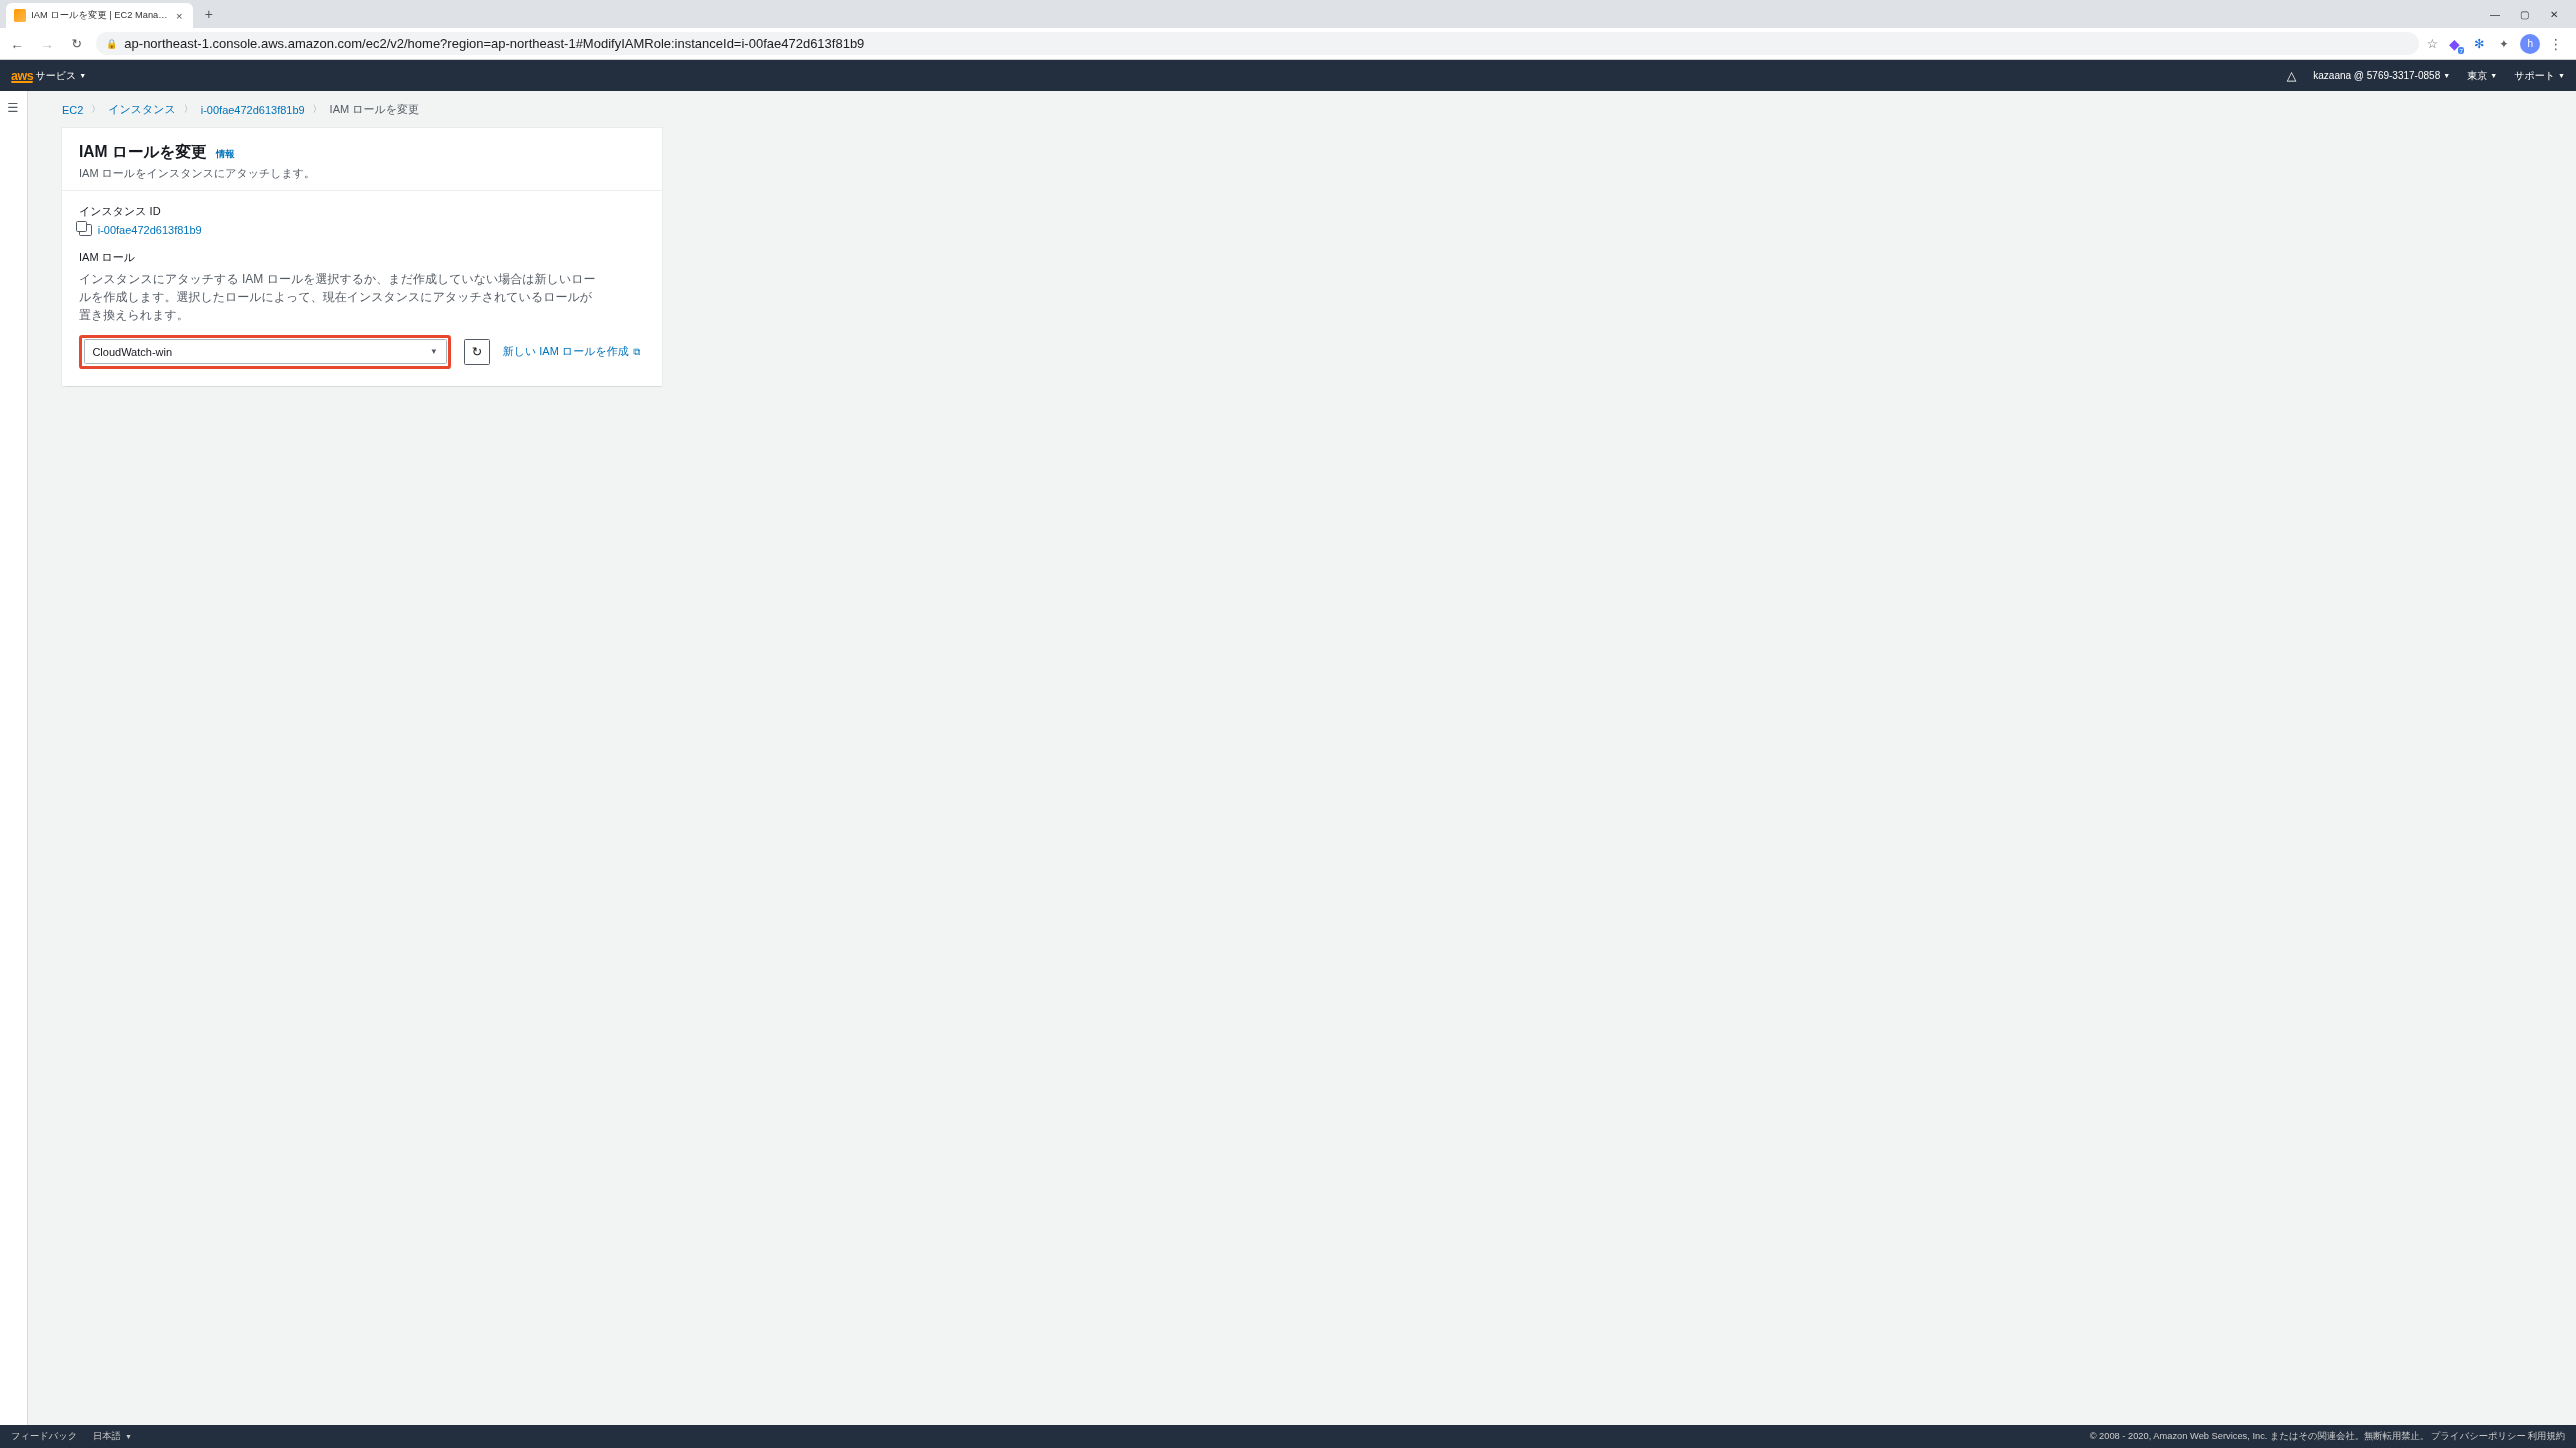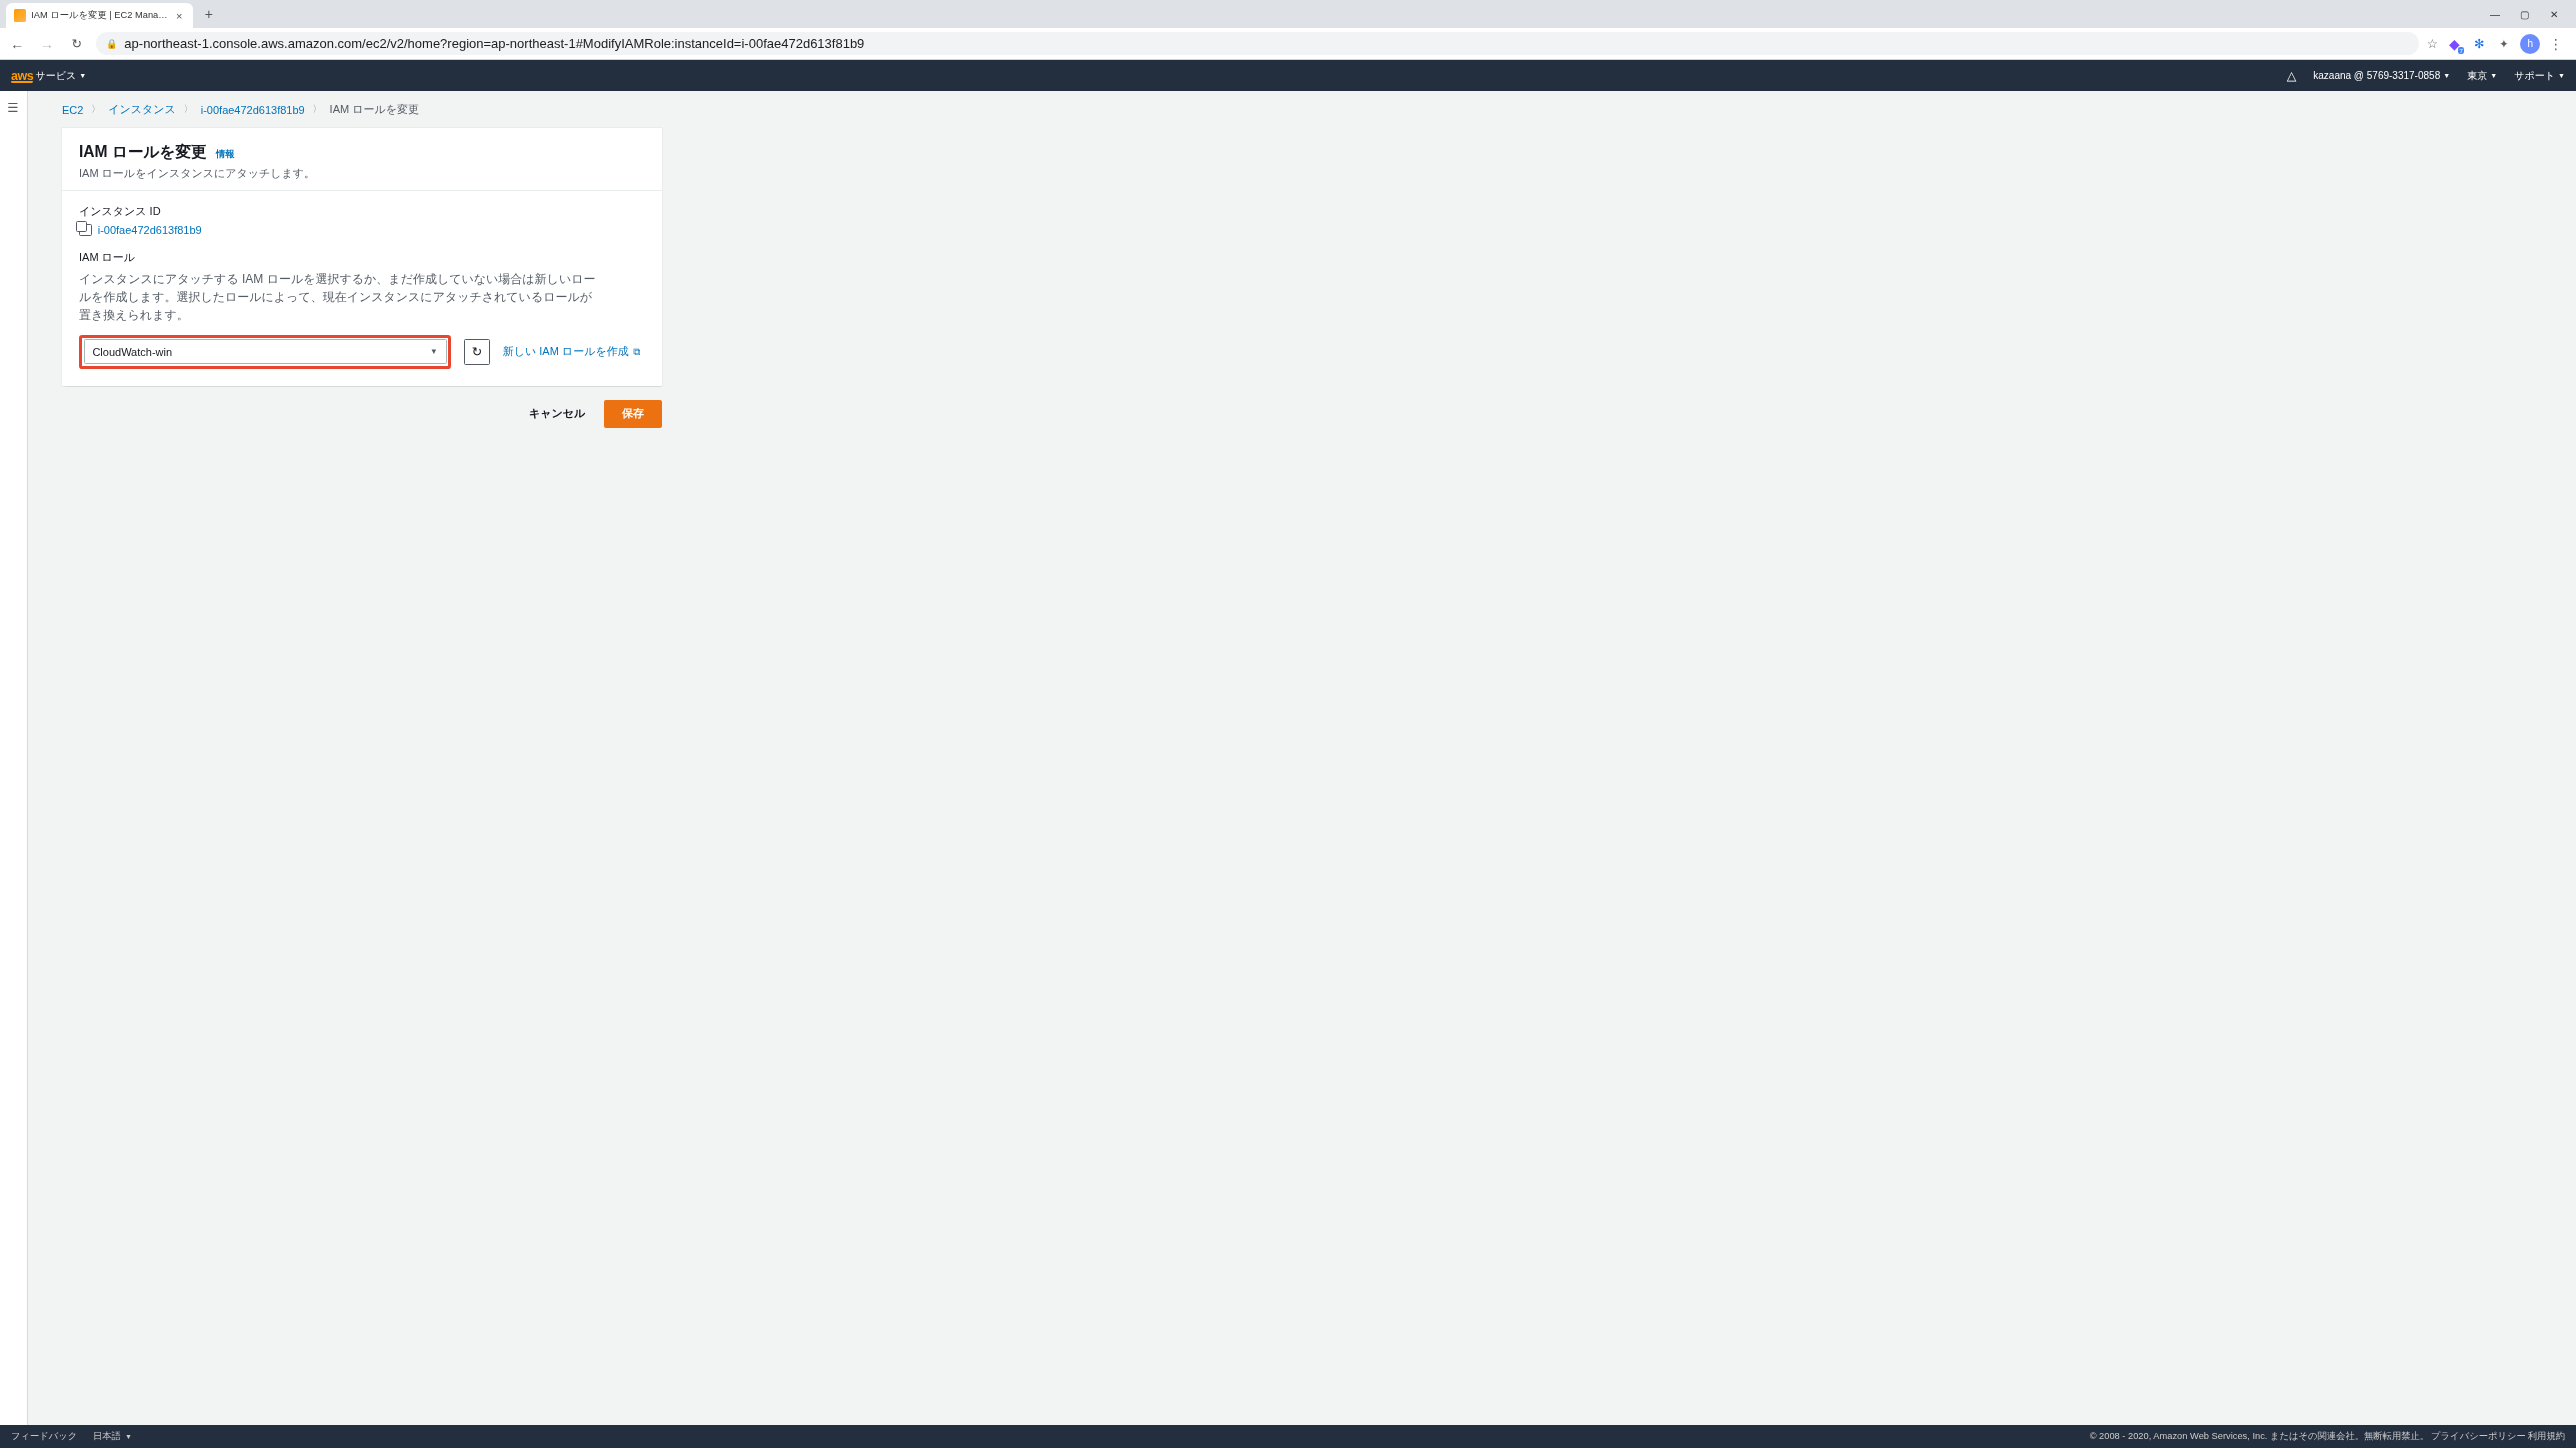--- a/index.html
+++ b/index.html
@@ -195,24 +195,20 @@
           </div>
           <div class="refresh-btn">↻</div>
           <a href="#" class="create-link">
             <span>新しい IAM ロールを作成</span>
             <span class="ext-link-icon">⧉</span>
           </a>
         </div>
       </div>
     </div>
 
-    <div class="actions">
-      <button class="btn-cancel">キャンセル</button>
-      <button class="btn-save">保存</button>
-    </div>
   </div>
 </div>
 
 <div class="aws-footer">
   <a href="#">フィードバック</a>
   <div class="lang-sel">
     <span>日本語</span>
     <span class="caret">▼</span>
   </div>
   <div class="right">

